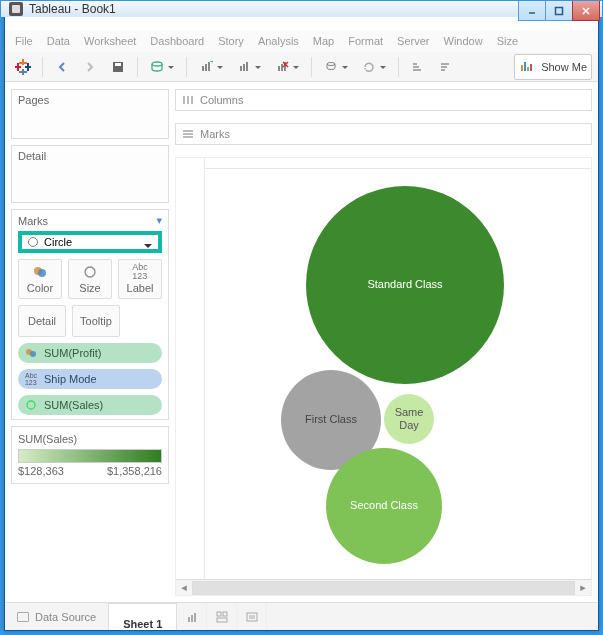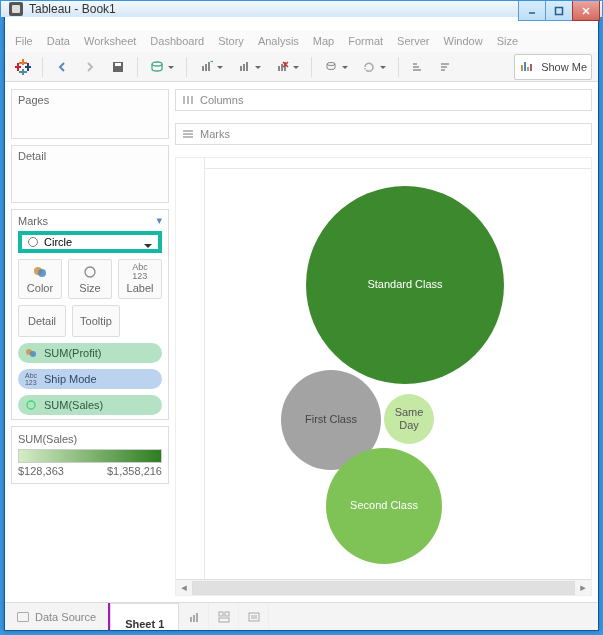--- a/index.html
+++ b/index.html
@@ -56,21 +56,21 @@
   .bubble{position:absolute;border-radius:50%;display:flex;align-items:center;justify-content:center;color:#fff;text-align:center;line-height:1.2;}
   .b1{width:198px;height:198px;left:130px;top:28px;background:#3d8a2e;}
   .b2{width:100px;height:100px;left:105px;top:212px;background:#a3a3a3;color:#444;}
   .b3{width:50px;height:50px;left:208px;top:236px;background:#c5e8a5;color:#555;font-size:10px;}
   .b4{width:116px;height:116px;left:150px;top:290px;background:#7fc256;color:#fff;}
   .hscroll{position:absolute;left:0;right:0;bottom:0;height:16px;background:#f4f4f4;border-top:1px solid #ddd;display:flex;align-items:center;}
   .hscroll .arr{width:16px;text-align:center;color:#888;}
   .hscroll .track{flex:1;height:14px;background:#efefef;border:1px solid #ddd;position:relative;}
   .hscroll .thumb{position:absolute;left:0;right:0;top:0;bottom:0;background:#e0e0e0;}
   .tabbar { position:absolute; left:0; right:0; bottom:0; height:28px; background:#f4f4f4; border-top:1px solid #ddd; display:flex; align-items:flex-end;}
-  .dstab{height:27px;display:flex;align-items:center;gap:6px;padding:0 12px;color:#888;border-right:3px solid #a21caf;}
+  .dstab{height:27px;display:flex;align-items:center;gap:6px;padding:0 12px;color:#888;border-right:1px solid #a21caf;}
   .dstab .sq{width:12px;height:10px;border:1.2px solid #aaa;border-radius:1px;}
   .sheettab{height:27px;background:#fff;border:1px solid #ddd;border-bottom:none;padding:0 14px;display:flex;align-items:flex-end;font-weight:bold;color:#333;margin-left:-1px;}
   .addtab{width:30px;height:27px;display:flex;align-items:center;justify-content:center;color:#888;border-right:1px solid #eee;}
 </style>
 </head>
 <body>
 
 <div class="window">
   <div class="titlebar">
     <span class="icon"></span>

